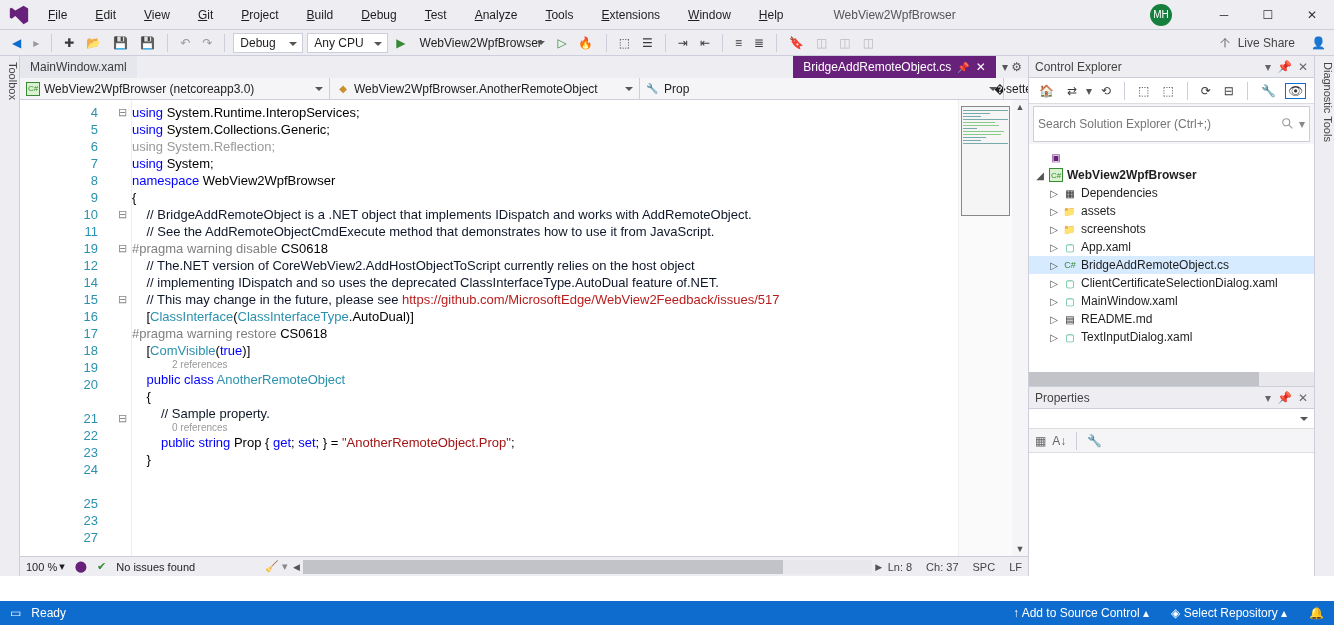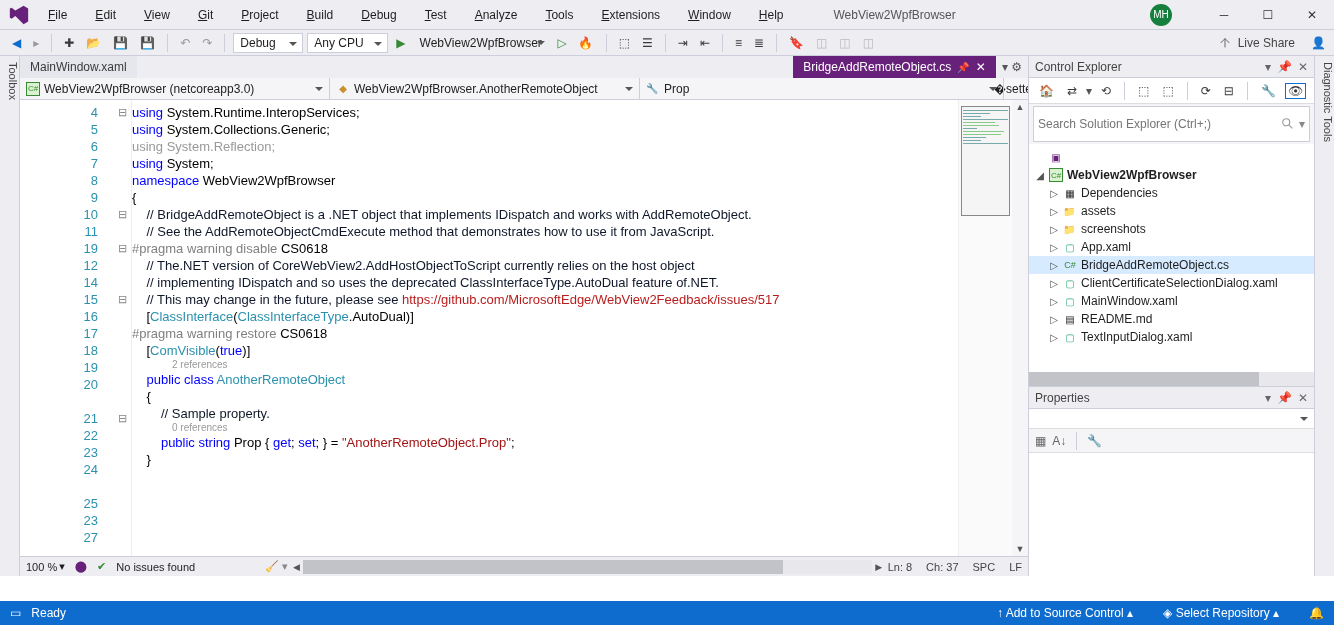--- a/index.html
+++ b/index.html
@@ -55,21 +55,21 @@
 .ref { color:#999; font-size:10px; line-height:12px !important; height:12px !important; padding-left:40px;}
 .status-bar-ed { height: 20px; display: flex; align-items: center; border-top: 1px solid #cccedb; background: #eeeef2; padding: 0 6px; gap: 10px; font-size: 11px; }
 .zoom { display:flex; align-items:center; gap:2px; }
 .hscroll { flex: 1; height: 14px; background: #e8e8ec; position: relative; margin: 0 6px; }
 .hscroll-thumb { position: absolute; left: 0; top: 0; bottom: 0; width: 480px; background: #c2c3c9; }
 .hscroll .lt,.hscroll .rt{position:absolute;top:0;bottom:0;width:14px;display:flex;align-items:center;justify-content:center;font-size:9px;color:#555;background:#eeeef2;}
 .hscroll .lt{left:-14px}.hscroll .rt{right:-14px;}
 .info-right { margin-left: auto; display: flex; gap: 14px; color: #444; }
 .bottom-tabs { height: 22px; display: flex; align-items: center; gap: 16px; padding: 0 12px; background: #eeeef2; border-top: 1px solid #cccedb; font-size: 12px; color: #444; }
 .status { height: 24px; background: #0e6cce; color: #fff; display: flex; align-items: center; padding: 0 10px; font-size: 12px; position: absolute; bottom: 0; left: 0; right: 0; }
-.status-right { margin-left: auto; display: flex; align-items: center; gap: 30px; }
+.status-right { margin-left: auto; display: flex; align-items: center; gap: 22px; }
 .right-pane { width: 286px; display: flex; flex-direction: column; border-left: 1px solid #cccedb; background: #f5f5f7; }
 .pane-header { height: 22px; background: #eeeef2; border-bottom: 1px solid #cccedb; display: flex; align-items: center; padding: 0 6px; font-size: 12px; color: #444; }
 .pane-hdr-ctrls { margin-left:auto; display:flex; gap:6px; color:#666; }
 .se-toolbar { height: 26px; display: flex; align-items: center; gap: 5px; padding: 0 6px; border-bottom: 1px solid #ddd; background:#fff; color:#555; }
 .se-search { height: 36px; margin: 2px 4px; border: 1px solid #cccedb; background: #fff; display: flex; align-items: center; padding: 0 4px; }
 .se-search input { border: none; outline: none; flex: 1; font-size: 12px; }
 .tree { flex: 1; background: #fff; font-size: 12px; overflow: auto; padding: 4px 0; }
 .tree-row { display: flex; align-items: center; height: 18px; padding-left: 6px; gap: 4px; white-space: nowrap; }
 .tree-row.sel { background: #d6ebff; }
 .tw { display:inline-block; width:10px; text-align:center; color:#555; font-size:10px;}

